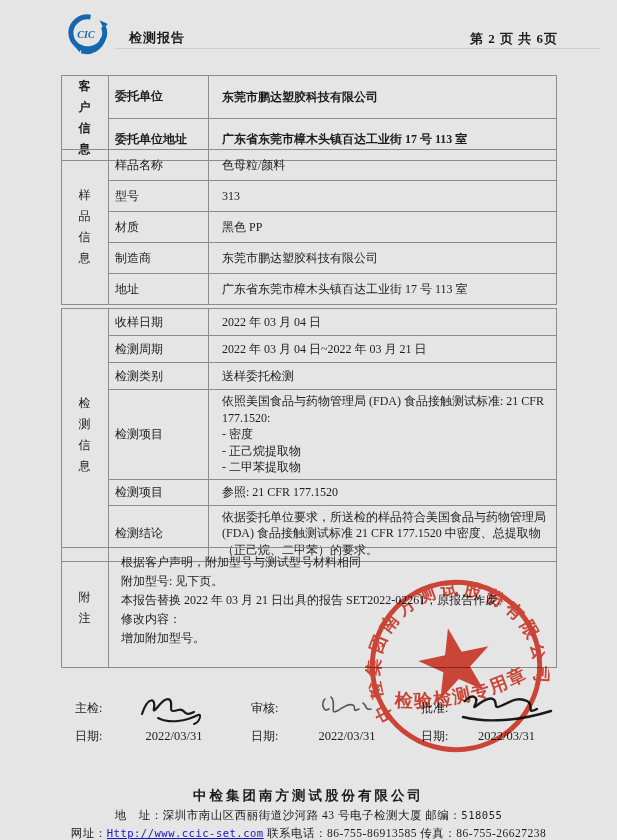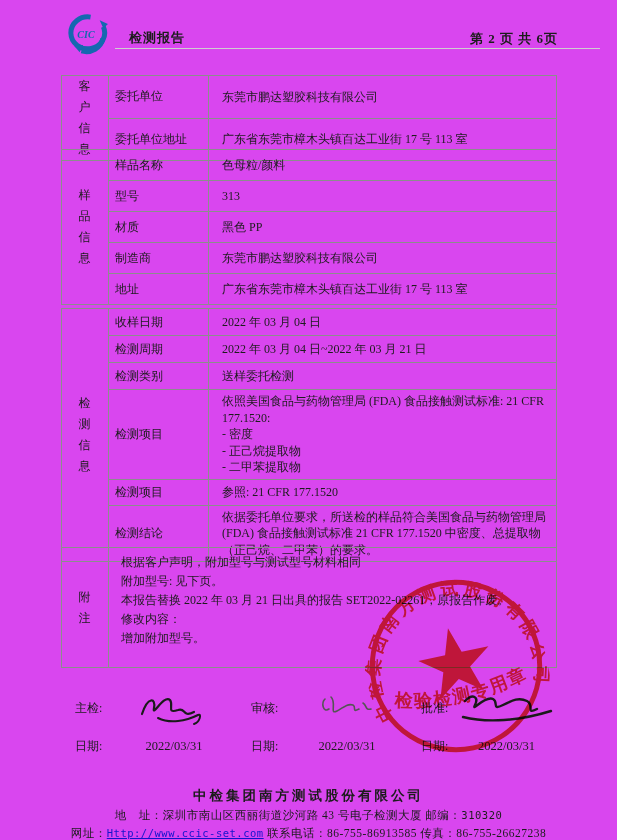--- a/index.html
+++ b/index.html
@@ -1,49 +1,49 @@
 <!DOCTYPE html>
 <html><head>
 <meta charset="utf-8">
 <style>
   * { margin:0; padding:0; box-sizing:border-box; }
   body { background:#ffffff; font-family:"Liberation Serif","DejaVu Serif",serif; }
-  .page { position:relative; width:617px; height:840px; background:#d946ef; color:#1c1c1c; overflow:hidden; }
+  .page { position:relative; width:617px; height:840px; background:#e5e5e5; color:#1c1c1c; overflow:hidden; }
 
   
   .hdr-line { position:absolute; top:48px; left:115px; width:485px; height:1px; background:#cfcfcf; }
   .logo { position:absolute; left:63px; top:13px; width:46px; height:42px; }
   .hdr-title { position:absolute; left:129px; top:29px; font-size:13px; font-weight:bold; letter-spacing:1px; }
   .hdr-no { position:absolute; left:236px; top:30px; font-size:12px; font-weight:bold; }
   .hdr-page { position:absolute; left:470px; top:30px; font-size:13px; font-weight:bold; letter-spacing:1px; }
 
   
   table.doc { position:absolute; left:61px; width:495px; border-collapse:collapse; table-layout:fixed; font-size:12px; }
   table.doc td { border:1px solid #8c8c8c; vertical-align:middle; }
   td.sec { text-align:center; }
   td.sec span { display:inline-block; width:2.1em; line-height:21px; letter-spacing:1px; }
   td.lbl { padding:2px 4px 2px 6px; }
   td.val { padding:3px 8px 3px 13px; white-space:pre-line; line-height:16.5px; }
-  #t1 { top:75px; }  #t1 tr { height:35px; }
+  #t1 { top:75px;font-weight:bold; }  #t1 tr { height:35px; }
   #t2 { top:149px; } #t2 tr { height:31px; }
   #t3 { top:308px; }
   .h27 { height:27px; } .h84 { height:84px; } .h26 { height:26px; } .h48 { height:48px; }
   .tight { line-height:15.5px; }
   #t4 { top:547px; } #t4 tr { height:96px; }
   .notes-cell { padding:5px 10px 19px 12px; vertical-align:top; }
   .notes-line { line-height:19px; font-size:12px; }
 
   
   .sig-block { position:absolute; left:61px; top:688px; width:495px; }
   .sig-row, .date-row { display:grid; grid-template-columns:176px 170px 149px; align-items:center; }
   .sig-group { display:flex; align-items:center; padding-left:14px; }
   .sig-group.first { padding-left:14px; }
   .sig-label { font-size:12px; width:36px; flex:none; }
   .sig-canvas { flex:1; height:40px; display:flex; align-items:center; justify-content:center; }
-  .date-row { margin-top:10px; }
+  .date-row { }
   .date-group { display:flex; align-items:center; padding-left:14px; }
   .date-value { flex:1; text-align:center; font-size:12.5px; }
 
   
   .stamp { position:absolute; left:366px; top:576px; width:180px; height:180px;
            transform:rotate(-12deg); opacity:.88; mix-blend-mode:multiply; pointer-events:none; }
 
   
   .footer { position:absolute; top:787px; left:0; width:100%; text-align:center; }
   .footer-company { font-size:13.5px; font-weight:bold; letter-spacing:3px; }
@@ -238,21 +238,21 @@
       <text font-size="20" font-weight="bold" fill="#dd3423" letter-spacing="2">
         <textPath href="#bannerPath" startOffset="50%" text-anchor="middle">检验检测专用章</textPath>
       </text>
     </svg>
   </div>
 
   <div class="footer">
     <div class="footer-company">中检集团南方测试股份有限公司</div>
     <div class="footer-line">
       <span>地　址：</span><span>深圳市南山区西丽街道沙河路 43 号电子检测大厦</span>
-      <span>邮编：</span><span class="mono">310320</span>
+      <span>邮编：</span><span class="mono">518055</span>
     </div>
     <div class="footer-line">
       <span>网址：</span><a class="site mono" href="#">Http://www.ccic-set.com</a>
       <span>联系电话：</span><span>86-755-86913585</span>
       <span>传真：</span><span>86-755-26627238</span>
     </div>
   </div>
 
 </div>
 

